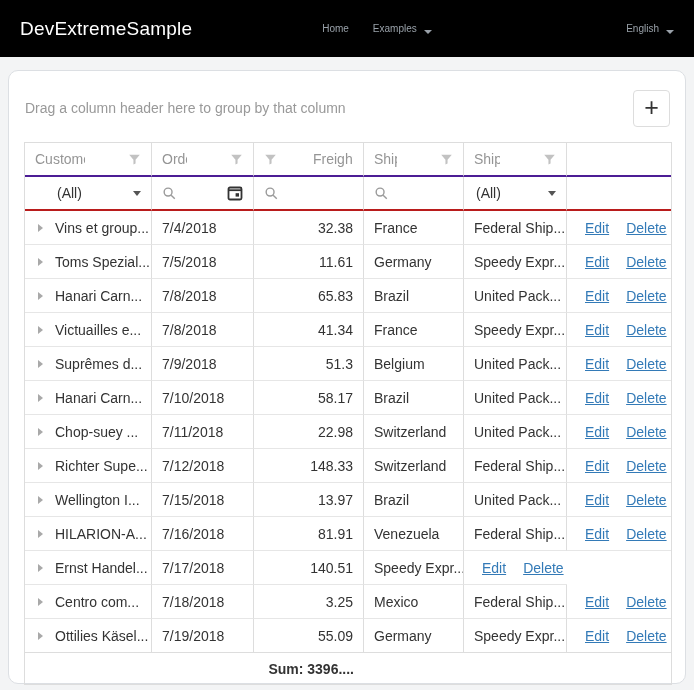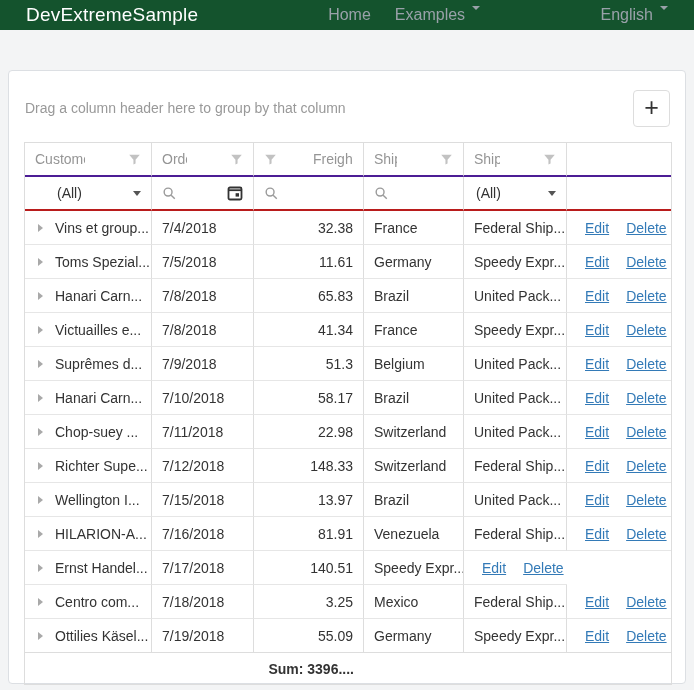--- a/index.html
+++ b/index.html
@@ -1,32 +1,32 @@
 <!DOCTYPE html>
 <html><head>
 <meta charset="utf-8">
 <style>
   * { margin:0; padding:0; box-sizing:border-box; }
   html,body { width:694px; height:690px; overflow:hidden;
     font-family:"Liberation Sans", sans-serif; background:#f3f4f5; }
 
   
-  .navbar { height:30px; background:#14532d; display:flex; align-items:center;
-    padding:0 26px; }
+  .navbar { height:57px; background:#000000; display:flex; align-items:center;
+    padding:0 20px; }
   .brand { color:#ffffff; font-size:19px; letter-spacing:0.2px; cursor:pointer; }
   .nav-center { display:flex; align-items:center; gap:24px; margin-left:130px; }
-  .nav-link { color:#99a1a9; font-size:16px; cursor:pointer; display:flex;
-    align-items:flex-start; gap:7px; }
+  .nav-link { color:#99a1a9; font-size:10px; cursor:pointer; display:flex;
+    align-items:flex-end; gap:7px; }
   .nav-right { margin-left:auto; }
   .caret-sm { width:0; height:0; border-left:4px solid transparent;
     border-right:4px solid transparent; border-top:4px solid #99a1a9; display:inline-block; }
 
   
   .card { position:absolute; left:8px; top:70px; width:678px; height:614px;
-    background:#fff; border:1px solid #dcdfe3; border-radius:4px;
+    background:#fff; border:1px solid #dcdfe3; border-radius:10px;
     padding:17px 15px 0 15px; }
 
   
   .toolbar { display:flex; align-items:center; justify-content:space-between;
     height:40px; margin-bottom:14px; }
   .group-panel { color:#999; font-size:14px; padding-left:1px; }
   .add-btn { width:37px; height:37px; background:#fff; border:1px solid #ddd;
     border-radius:4px; display:flex; align-items:center; justify-content:center;
     cursor:pointer; }
   .add-btn span { font-size:25px; font-weight:400; color:#333; line-height:1;

